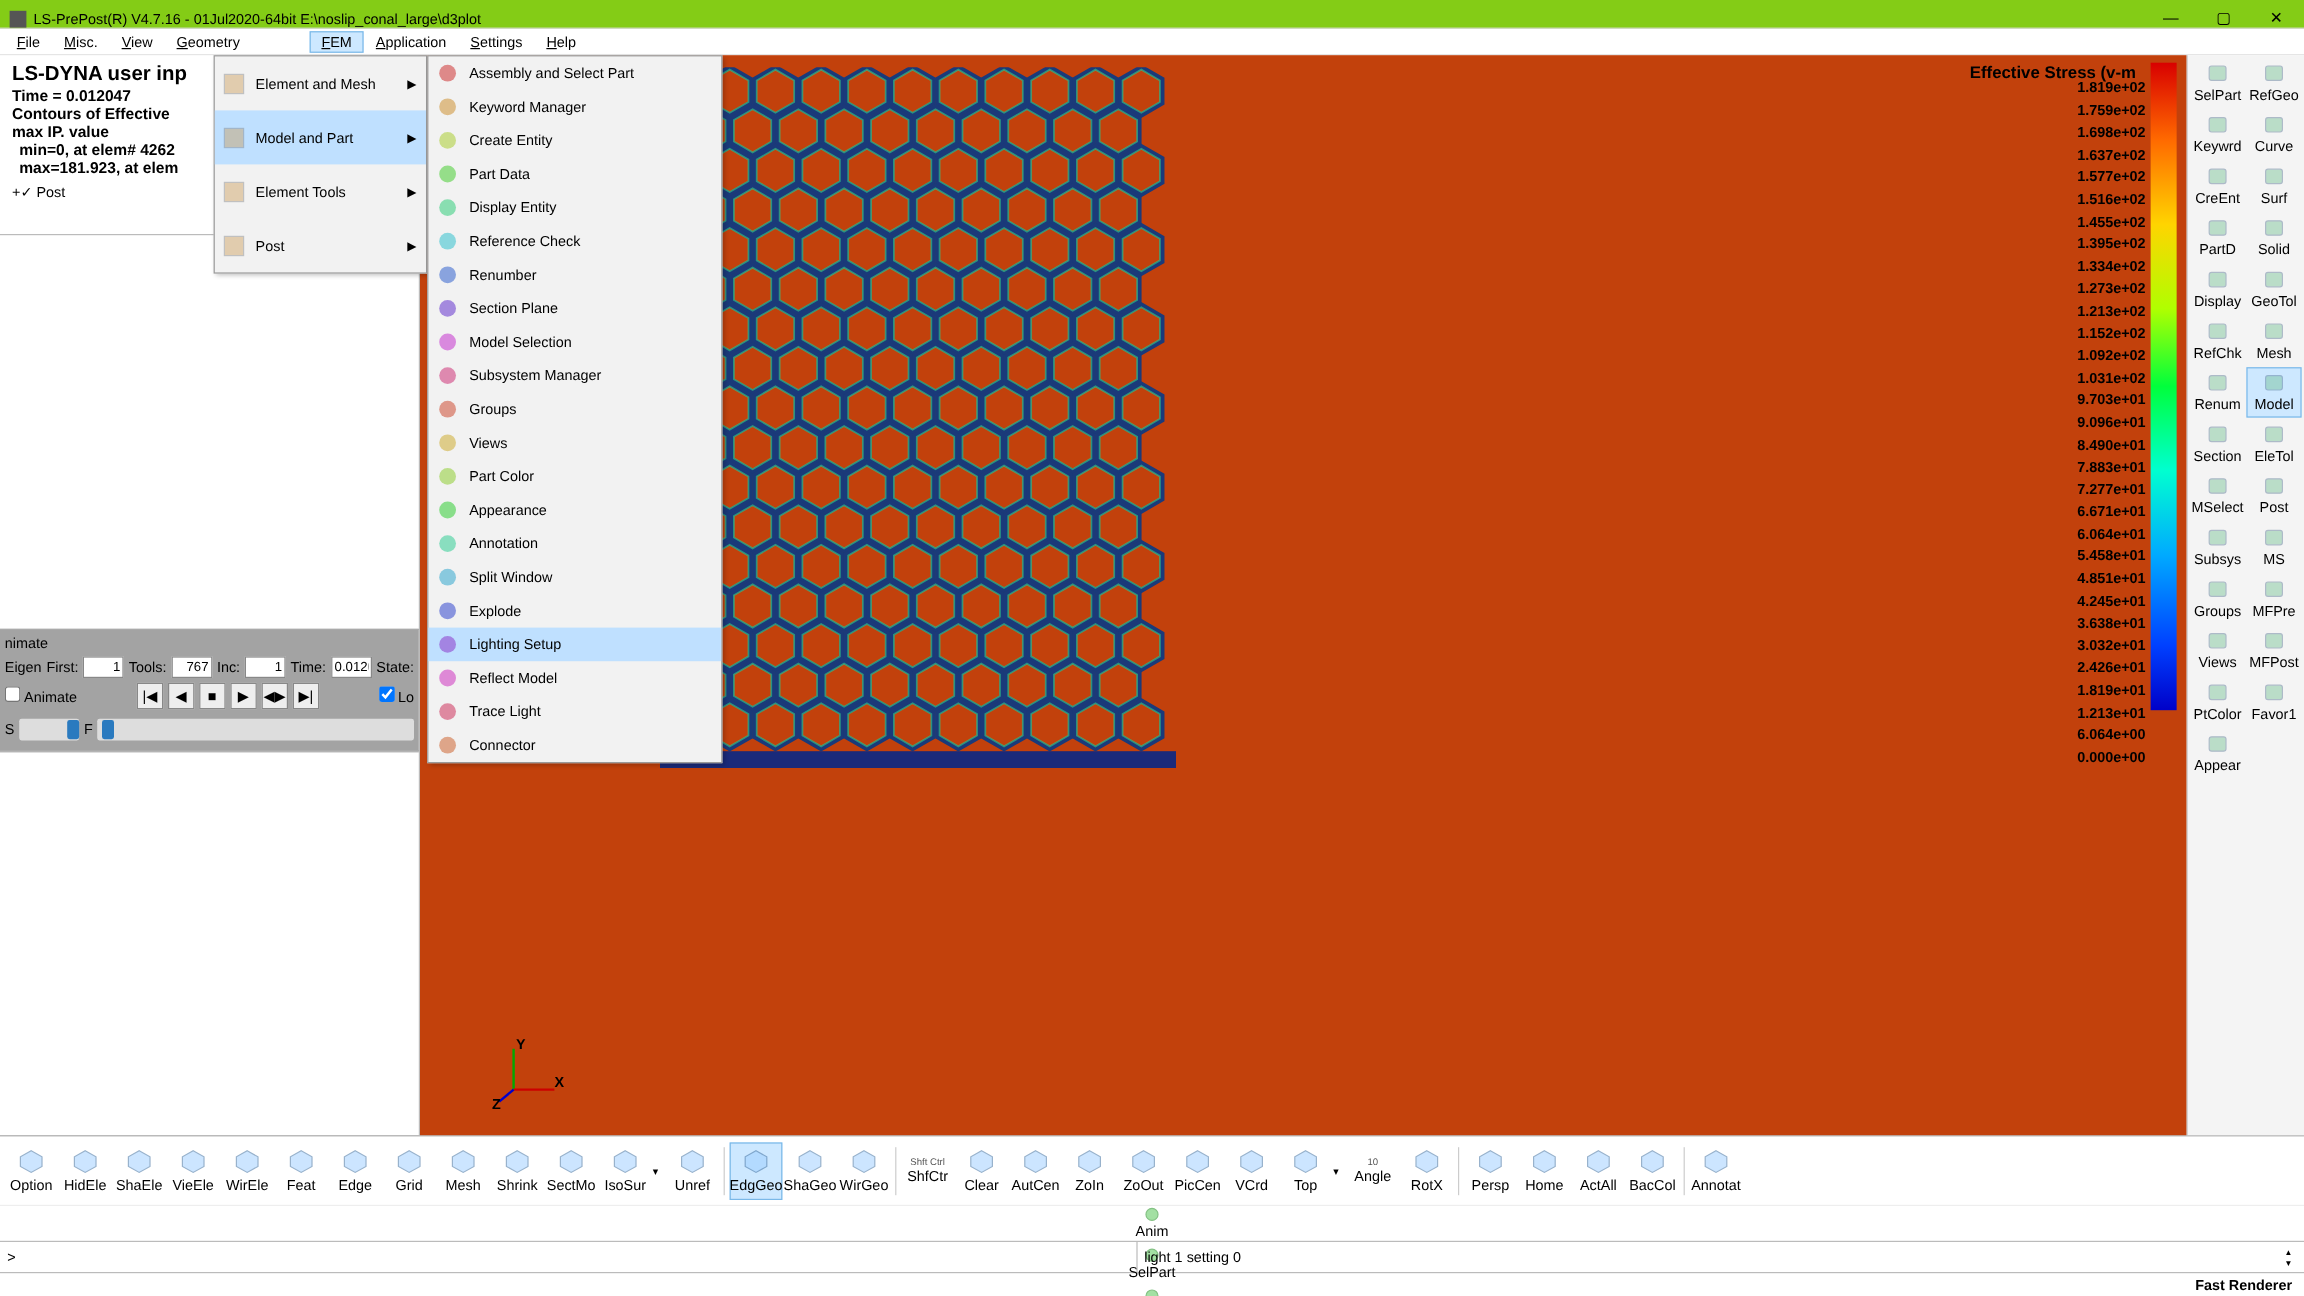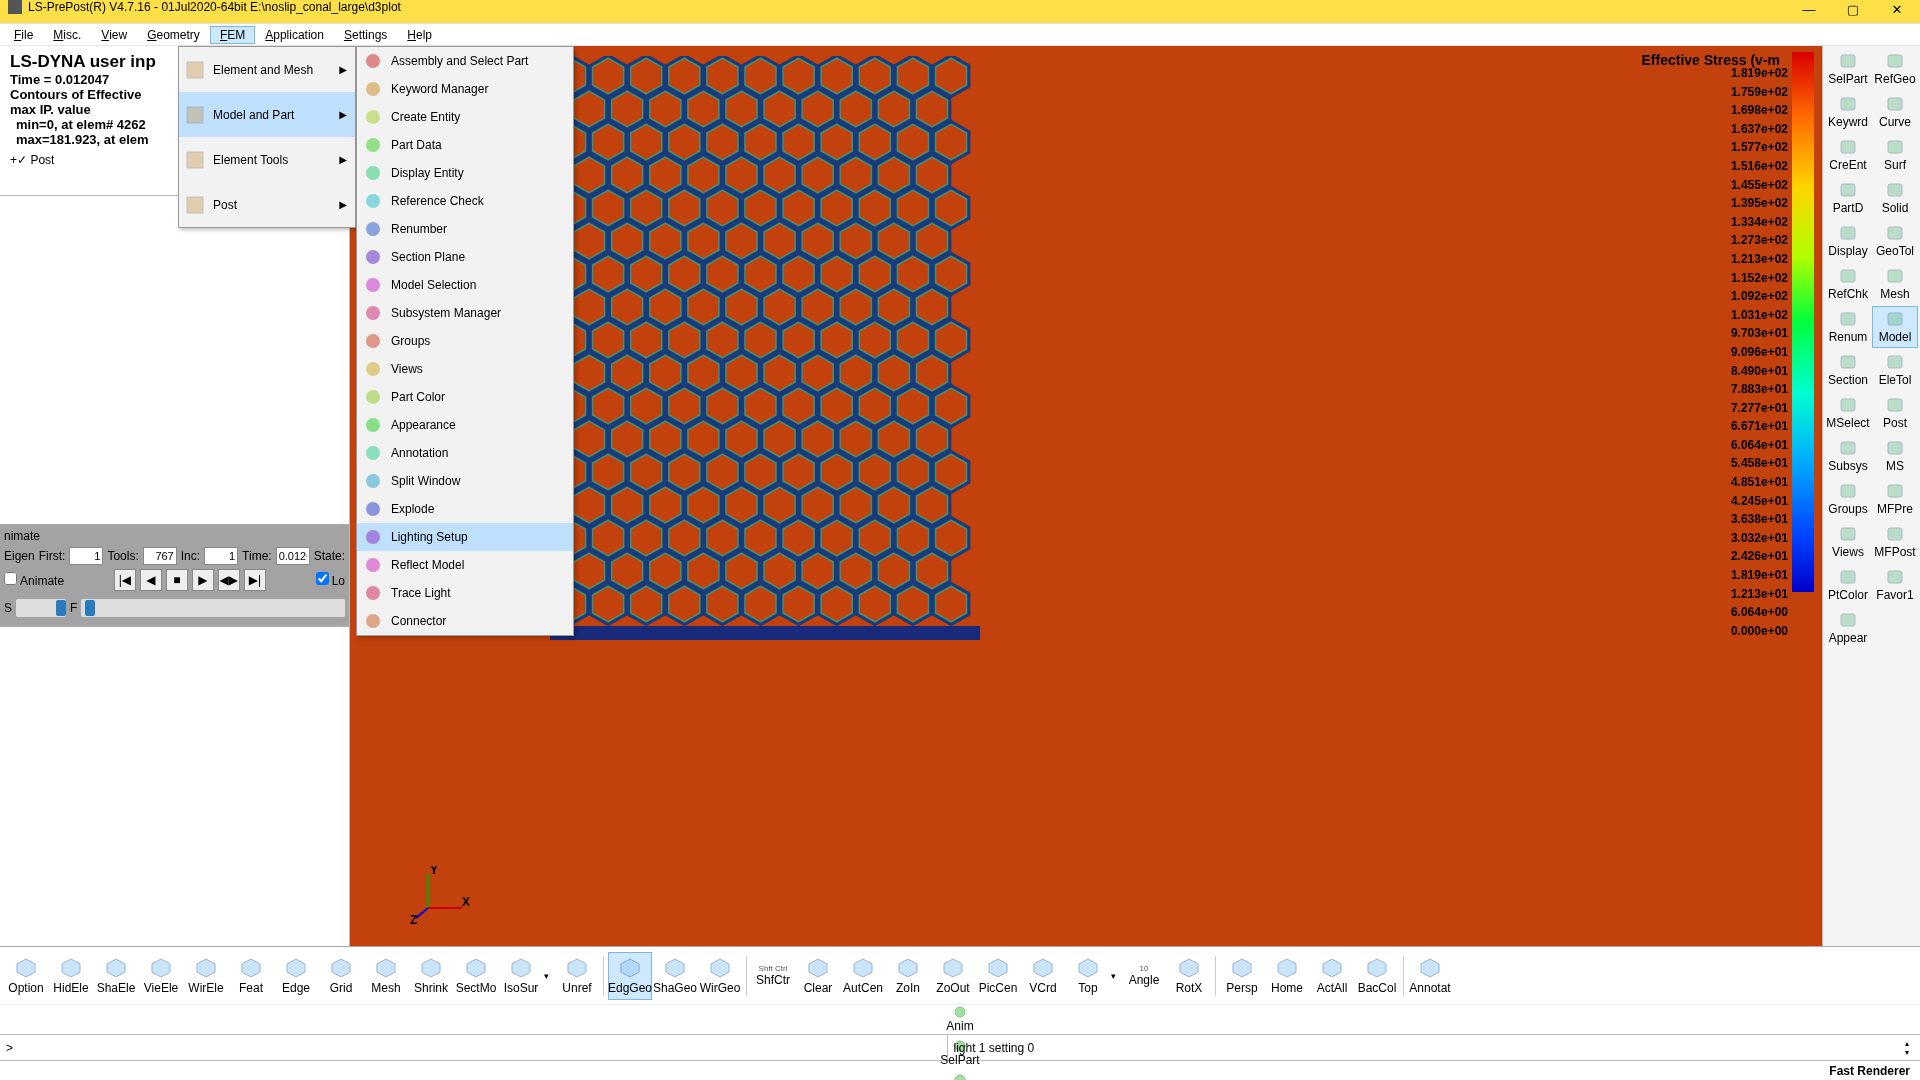--- a/index.html
+++ b/index.html
@@ -1,25 +1,25 @@
 <!DOCTYPE html>
 <html><head>
 <meta charset="utf-8">
 <style>
 * { box-sizing: border-box; margin: 0; padding: 0; font-family: "Segoe UI", Tahoma, sans-serif; font-size: 12px; }
 html, body { height: 100%; background: #fff; overflow: hidden; }
-.titlebar { height: 24px; display: flex; align-items: flex-start; padding: 0 8px; background: #fde047; border-bottom: 1px solid #ddd; }
+.titlebar { height: 24px; display: flex; align-items: flex-end; padding: 0 8px; background: #84cc16; border-bottom: 1px solid #ddd; }
 .titlebar .icon { width: 14px; height: 14px; margin-right: 6px; background: #555; }
 .titlebar .title { flex: 1; color: #000; font-size: 12px; }
 .titlebar .winbtns { display: flex; gap: 14px; }
 .titlebar .winbtn { width: 30px; height: 18px; display: flex; align-items: center; justify-content: center; font-size: 13px; color: #000; }
 .menubar { height: 22px; display: flex; align-items: center; padding: 0 4px; border-bottom: 1px solid #e5e5e5; }
 .menubar .mitem { padding: 2px 10px; cursor: default; }
 .menubar .mitem u { text-decoration: underline; }
-.menubar .mitem.open { background: #cde8ff; border: 1px solid #7ab8e8; padding: 1px 9px; }
+.menubar .mitem.open { background: #cde8ff; border: 1px solid #7ab8e8; padding: 1px 9px; margin-left: 48px; }
 
 .workspace { position: relative; height: calc(100% - 24px - 22px - 58px - 30px - 26px - 20px); display: flex; }
 .leftpanel { width: 350px; display: flex; flex-direction: column; border-right: 1px solid #bbb; }
 .infobox { padding: 6px 10px; border-bottom: 1px solid #bbb; height: 150px; }
 .infobox .line1 { font-size: 17px; font-weight: bold; }
 .infobox .line { font-size: 13px; font-weight: bold; }
 .tree { padding: 4px 6px; flex:1; }
 
 .animstrip { border-top: 1px solid #aaa; border-bottom: 1px solid #aaa; padding: 2px 4px; background:#a3a3a3; }
 .animstrip .row { display:flex; align-items:center; gap:4px; padding:2px 0; }
@@ -56,21 +56,21 @@
 .cmdbar { height:26px; display:flex; border-top:1px solid #bbb; }
 .cmdbar .cmd { flex:1; border-right:1px solid #bbb; padding:2px 6px; display:flex; align-items:center; }
 .cmdbar .stat { flex:1; padding:2px 6px; display:flex; align-items:center; }
 .cmdbar .arrows { width:26px; display:flex; flex-direction:column; align-items:center; justify-content:center; font-size:8px; }
 
 .statusbar { height:20px; border-top:1px solid #bbb; display:flex; justify-content:flex-end; align-items:center; padding:0 10px; font-weight:bold; font-size:11px; }
 
 
 .dropdown { position:absolute; background:#f2f2f2; border:1px solid #999; box-shadow:2px 2px 4px rgba(0,0,0,0.25); z-index:1000; }
 .dropdown.d1 { left:178px; top:0; width:178px; }
-.dropdown.d2 { left:356px; top:0; width:218px;text-align:right; }
+.dropdown.d2 { left:356px; top:0; width:246px;text-align:right; }
 .dd-item { height:45px; display:flex; align-items:center; padding:0 8px 0 34px; position:relative; cursor:default; }
 .dd-item.short { height:28px; }
 .dd-item.hi { background:#bfe0ff; }
 .dd-item .arrow { position:absolute; right:8px; font-size:10px; }
 .dd-item .ic { position:absolute; left:6px; width:20px; height:20px; }
 
 svg { display:block; }
 </style>
 </head>
 <body>

